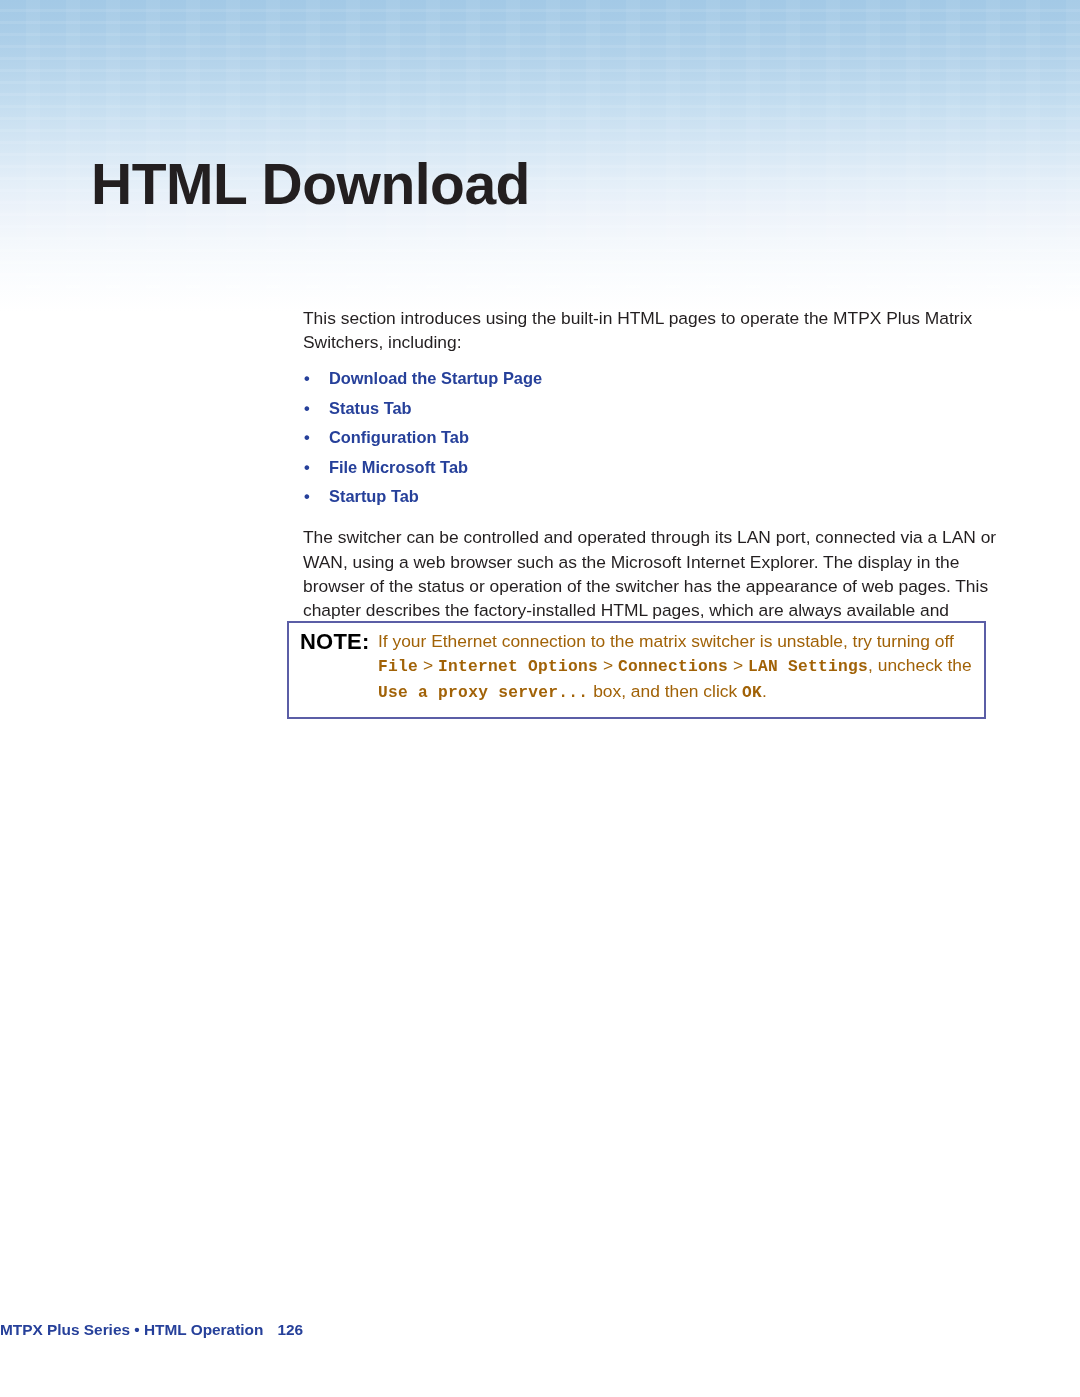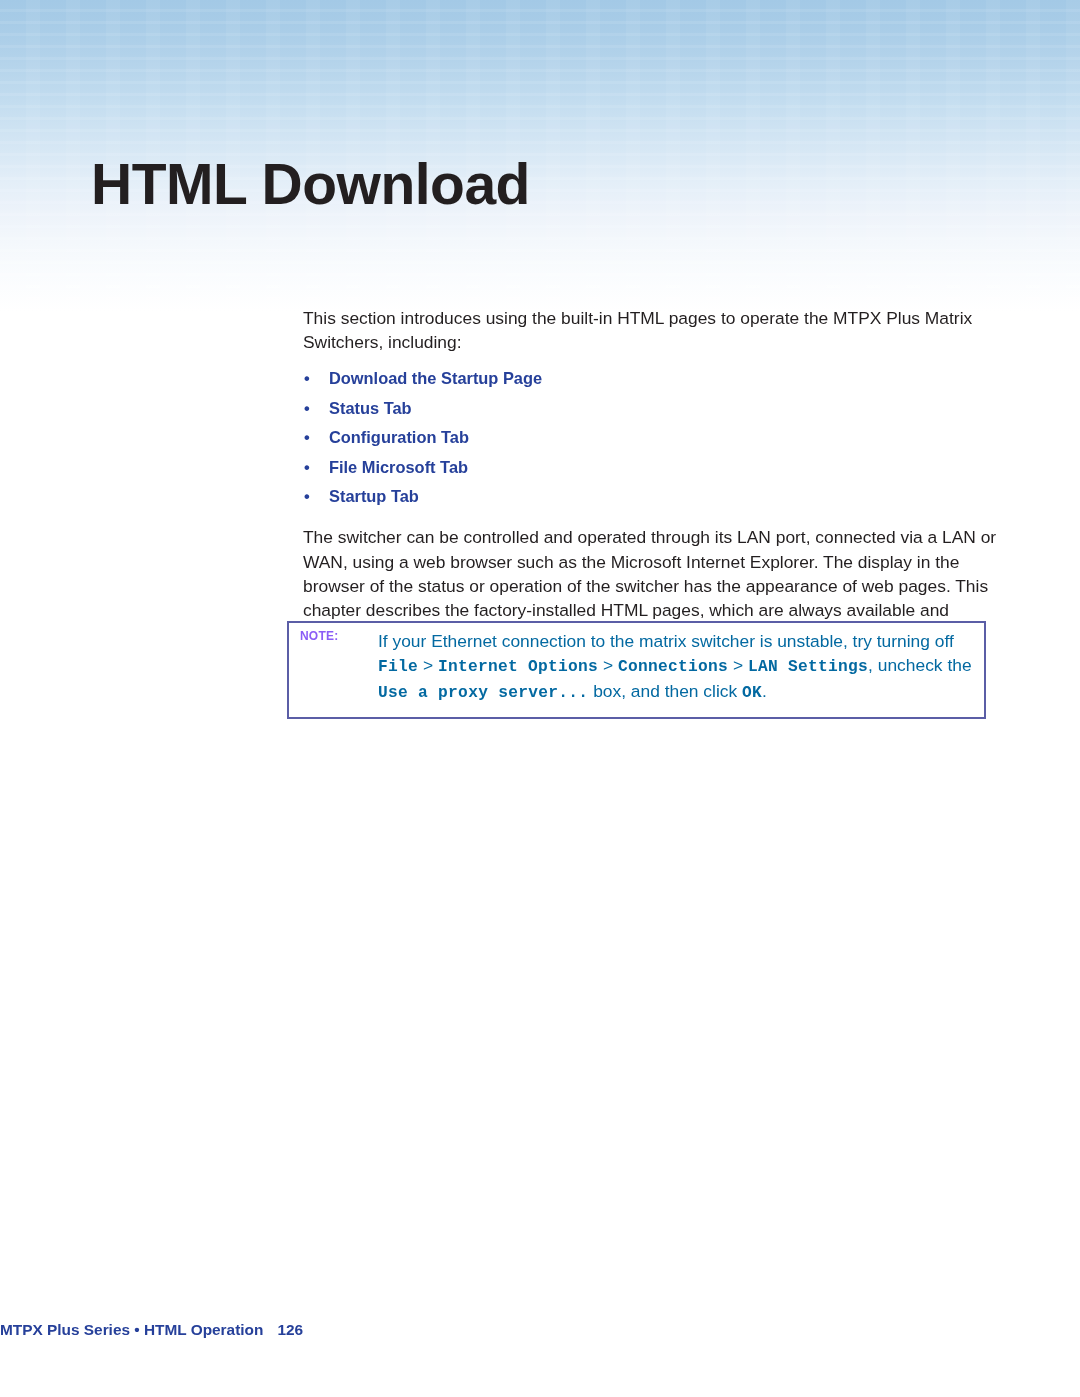--- a/index.html
+++ b/index.html
@@ -126,30 +126,30 @@
     background: #ffffff;
   }
   .note-inner {
     position: relative;
     padding: 6px 8px 0 11px;
   }
   .note-label {
     position: absolute;
     left: 11px;
     top: 6px;
-    font-size: 12px;
-    font-weight: bold;
-    color: #8b5cf6;
+    font-size: 22px;
+    font-weight: bold;
+    color: #000000;
     letter-spacing: 0.2px;
   }
   .note-body {
     margin-left: 78px;
     font-size: 17.4px;
     line-height: 24.2px;
-    color: #0369a1;
+    color: #a16207;
   }
   .note-body .line { white-space: nowrap; }
   .mono {
     font-family: "Liberation Mono", "DejaVu Sans Mono", monospace;
     font-weight: bold;
     font-size: 16.2px;
     letter-spacing: 0.3px;
   }
   .sep { font-family: "Liberation Sans", sans-serif; font-weight: normal; }
   .bold-inline { font-weight: bold; }

